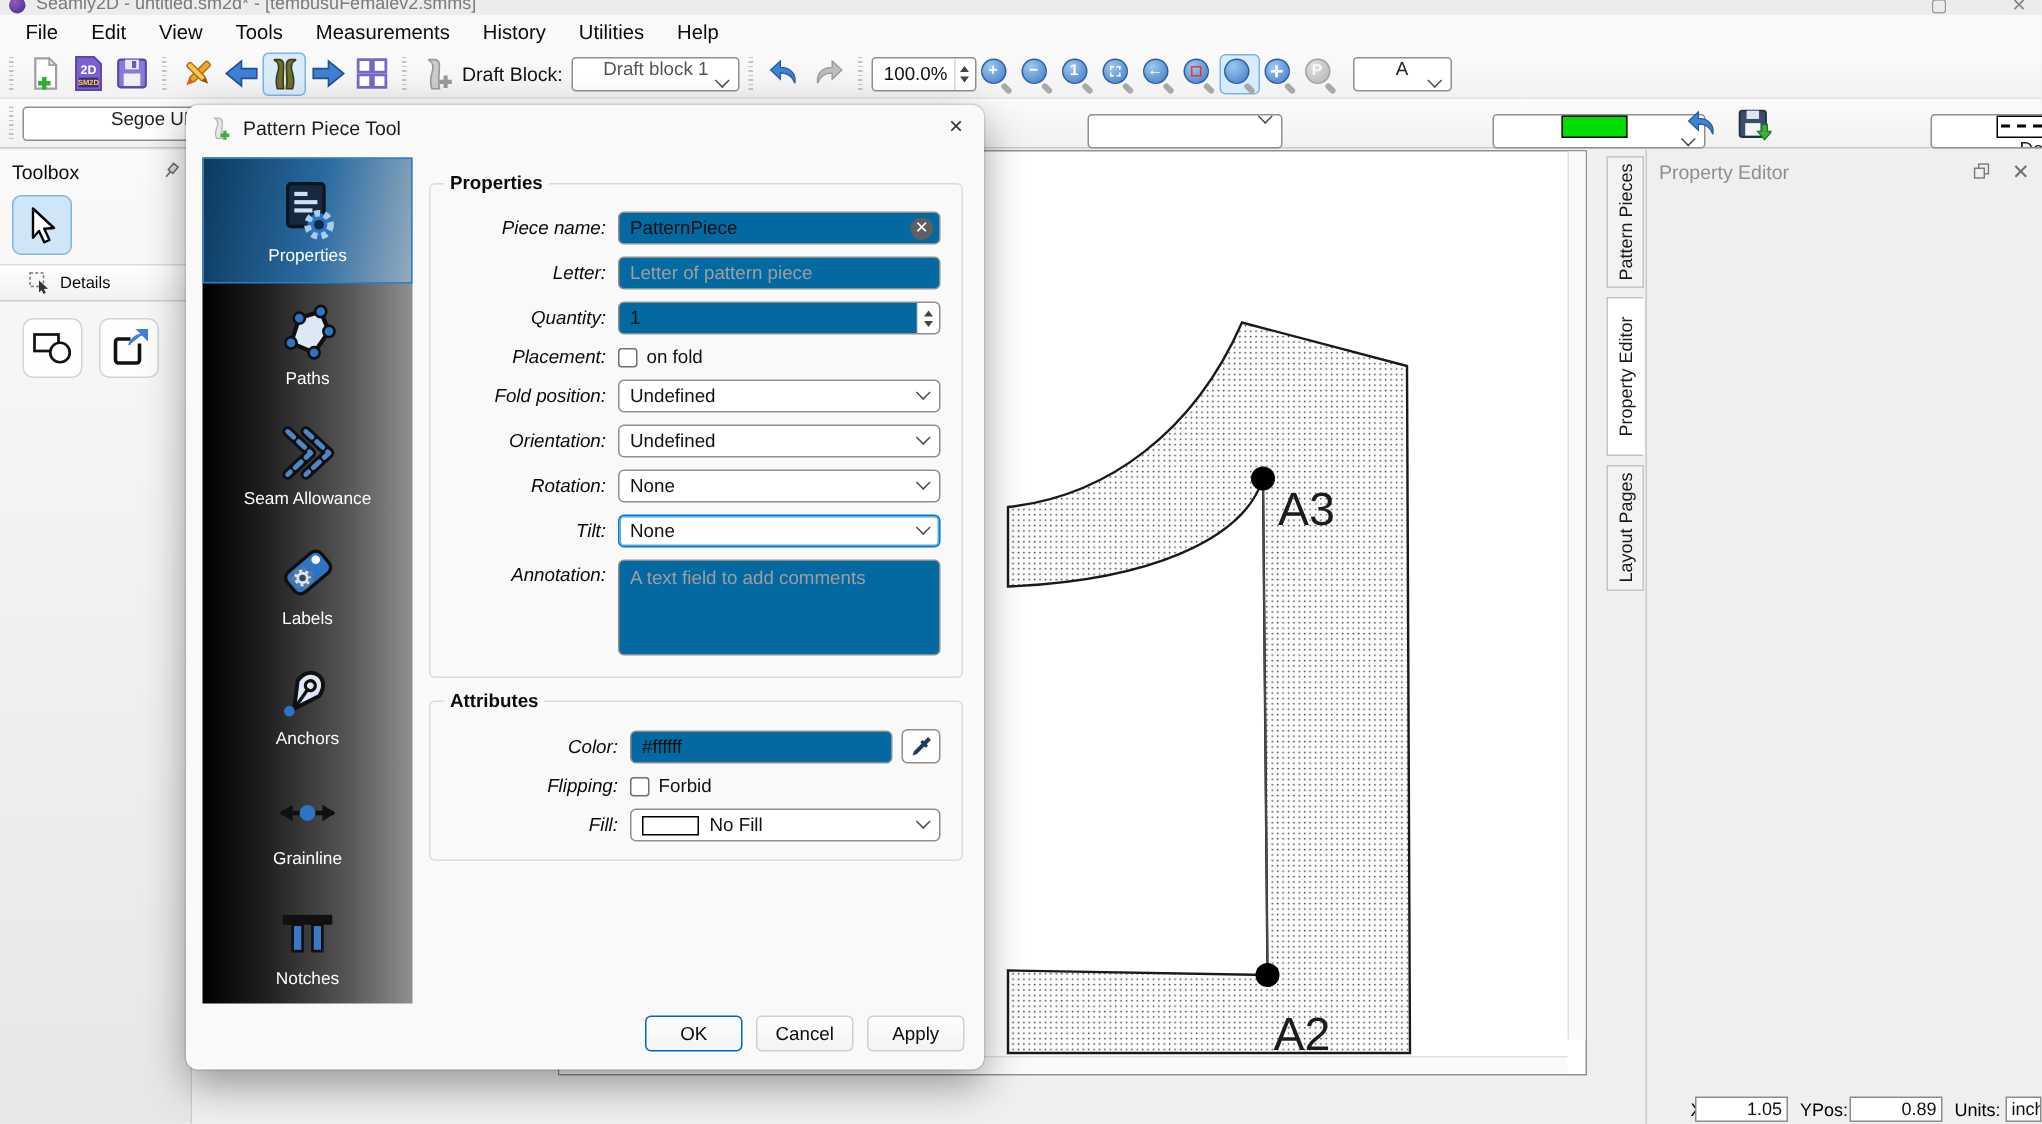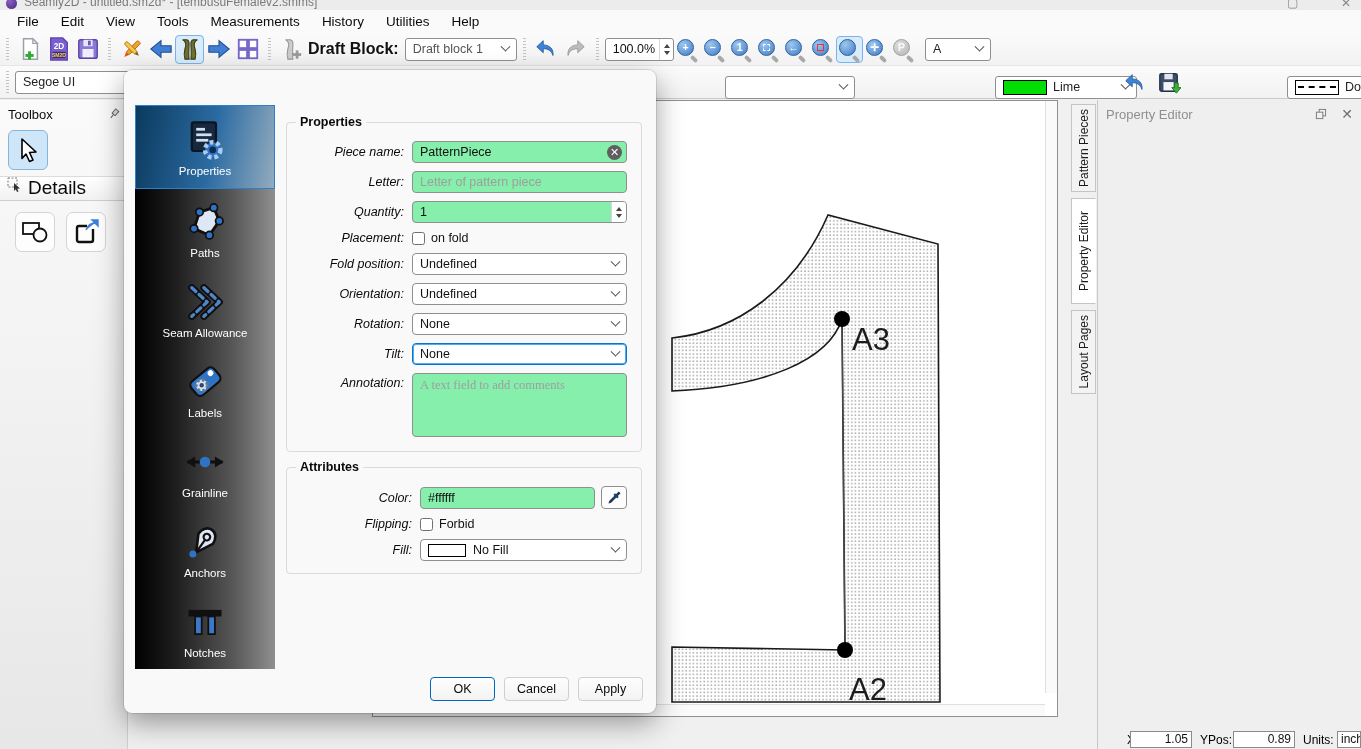--- a/index.html
+++ b/index.html
@@ -23,23 +23,23 @@
   .toolbar { left:0; width:1361px; background:linear-gradient(#fbfbfb,#f2f2f2);
     display:flex; align-items:center; }
   #toolbar1 { top:33px; height:33px; border-bottom:1px solid #e6e6e6; }
   #toolbar2 { top:66px; height:33px; border-bottom:1px solid #c9c9c9; }
   .grip { width:3px; height:22px; margin:0 6px;
     background:repeating-linear-gradient(to bottom,#c3c3c3 0 1px, transparent 1px 3px); }
   .ibtn { width:29px; height:29px; display:flex; align-items:center; justify-content:center;
     border-radius:4px; flex:none; }
   .ibtn svg { width:24px; height:24px; }
   .ibtn.sel { background:#d9ecfc; border:1px solid #7ab4ea; }
-  .tb-label { font-size:16px; font-weight:bold; color:#111; margin:0 6px 0 2px; }
+  .tb-label { font-size:13px; font-weight:normal; color:#111; margin:0 6px 0 2px; }
   .combo { display:flex; align-items:center; background:#fff; border:1px solid #8f8f8f;
-    border-radius:3px; height:23px; padding:0 7px; font-size:12.5px; color:#222; position:relative; }
+    border-radius:3px; height:23px; padding:0 7px; font-size:12.5px; color:#222; position:relative;flex-direction:column; }
   .combo .chev { margin-left:auto; width:7px; height:7px; border-right:1.5px solid #505050;
     border-bottom:1.5px solid #505050; transform:rotate(45deg) translate(-2px,-2px); flex:none; }
   .combo .val { white-space:nowrap; overflow:hidden; }
   .spinbox { display:flex; background:#fff; border:1px solid #8f8f8f; border-radius:3px;
     height:23px; align-items:center; font-size:12.5px; }
   .spinbox .num { padding:0 4px 0 7px; }
   .spincol { width:14px; height:100%; border-left:1px solid #d8d8d8; display:flex;
     flex-direction:column; align-items:center; justify-content:center; gap:3px; }
   .tri-up { width:0; height:0; border-left:3.5px solid transparent; border-right:3.5px solid transparent;
     border-bottom:4.5px solid #444; }
@@ -59,22 +59,22 @@
 
   
   #toolbox { left:0; top:100px; width:128px; height:649px;
     background:linear-gradient(#fafafa,#e7e7e7); border-right:1px solid #cfcfcf; }
   #toolbox-header { left:0; top:3px; width:128px; height:22px; display:flex; align-items:center;
     padding:0 8px; font-size:13px; color:#0a0a0a; }
   #toolbox-pin { margin-left:auto; }
   #pointer-btn { left:8px; top:30px; width:40px; height:40px; background:#cfe6f8;
     border:1px solid #84b5e0; border-radius:6px; display:flex; align-items:center; justify-content:center; }
   #details-row { left:0; top:76px; width:128px; height:25px; background:linear-gradient(#fff,#f1f1f1);
-    border-top:1px solid #dcdcdc; border-bottom:1px solid #cfcfcf; display:flex; 
-    padding:0 7px; gap:6px; font-size:19px; color:#0a0a0a; }
+    border-top:1px solid #dcdcdc; border-bottom:1px solid #cfcfcf; display:flex; align-items:center;
+    padding:0 19px; gap:6px; font-size:11px; color:#0a0a0a; }
   .tool-sq { width:40px; height:40px; background:#fdfdfd; border:1px solid #d4d4d4; border-radius:7px;
     display:flex; align-items:center; justify-content:center; }
 
   
   #canvas { left:372px; top:100px; width:686px; height:617px; background:#fff; border:1px solid #909090; }
   #vtrack { right:0; top:0; width:12px; height:592px; background:#fafafa; border-left:1px solid #e0e0e0; }
   #htrack { left:0; bottom:0; height:12px; width:672px; background:#fafafa; border-top:1px solid #e0e0e0; }
 
   
   .vtab { left:1071px; width:25px; background:#f3f3f3; border:1px solid #c4c4c4;
@@ -109,23 +109,23 @@
   .side-label { font-size:11.5px; color:#fff; }
   #dlg-content { left:162px; top:44px; width:356px; }
   .groupbox { position:relative; border:1px solid #dadada; border-radius:4px; padding:18px 14px 6px 14px; }
   .gb-label { position:absolute; top:-8px; left:9px; background:#f9f9f9; padding:0 4px;
     font-size:12.5px; font-weight:bold; color:#0a0a0a; }
   .row { display:flex; align-items:center; margin-bottom:8px; }
   .row.top { align-items:flex-start; }
   .flabel { width:103px; text-align:right; margin-right:8px; font-size:12.5px; color:#0a0a0a; flex:none;font-style:italic; }
   .fwrap { flex:1; min-width:0; position:relative; display:flex; align-items:center; }
   input[type=text], textarea { width:100%; height:22px; border:1px solid #8f8f8f; border-radius:4px;
-    padding:0 7px; font-size:12.5px; font-family:inherit; color:#111; background:#86efac; outline:none; }
+    padding:0 7px; font-size:12.5px; font-family:inherit; color:#111; background:#0369a1; outline:none; }
   input::placeholder, textarea::placeholder { color:#9e9e9e; }
-  textarea { height:64px; padding-top:4px; resize:none;font-family:Liberation Serif, serif; }
+  textarea { height:64px; padding-top:4px; resize:none; }
   .clear-ic { position:absolute; right:5px; width:15px; height:15px; border-radius:50%;
     background:#5f5f5f; color:#fff; font-size:11px; line-height:15px; text-align:center; }
   .spin-ic { position:absolute; right:1px; top:1px; bottom:1px; width:15px; border-left:1px solid #d8d8d8;
     display:flex; flex-direction:column; align-items:center; justify-content:center; gap:3px; background:#fff; border-radius:0 3px 3px 0; }
   .fcombo { width:100%; height:22px; border:1px solid #8f8f8f; border-radius:4px; background:#fff;
     display:flex; align-items:center; padding:0 7px; font-size:12.5px; }
   .fcombo.focused { border-color:#0078d4; box-shadow:0 0 0 1px #5ea8e0 inset; }
   .fcombo .chev { margin-left:auto; width:7px; height:7px; border-right:1.5px solid #505050;
     border-bottom:1.5px solid #505050; transform:rotate(45deg) translate(-2px,-2px); }
   .cb { width:13px; height:13px; border:1px solid #707070; border-radius:2.5px; background:#fff; flex:none; }
@@ -448,20 +448,31 @@
 </div>
 
 <span class="abs st-label" style="left:1097px;padding-left:30px;">XPos:</span>
 <span class="abs st-box" style="left:1130px; width:62px;">1.05</span>
 <span class="abs st-label" style="left:1200px;">YPos:</span>
 <span class="abs st-box" style="left:1233px; width:62px;">0.89</span>
 <span class="abs st-label" style="left:1303px;">Units:</span>
 <span class="abs st-box" style="left:1337px; width:24px; text-align:left;">inch</span>
 
 <div class="abs" id="dialog">
+  <div class="abs" id="dlg-title">
+    <svg width="17" height="17" viewBox="0 0 20 20">
+        <path d="M6 2 C9 4 9 7 7.5 10 C6.5 13 6.5 16 7.5 18 L12 18 C11 13 12 8 12 5 C12 3.4 11 2.3 9.5 2 Z" fill="#e8e8e8" stroke="#b5b5b5"></path>
+        <g stroke="#3fae3f" stroke-width="2.6">
+          <line x1="10.5" y1="15.5" x2="17.5" y2="15.5"></line>
+          <line x1="14" y1="12" x2="14" y2="19"></line>
+        </g>
+      </svg>
+    <span>Pattern Piece Tool</span>
+    <span id="dlg-close">×</span>
+  </div>
 
   <div class="abs" id="dlg-sidebar">
     <div class="side-item selected">
       <svg viewBox="0 0 40 40">
           <rect x="8" y="4" width="22" height="26" rx="2" fill="#17293f" stroke="#0b1520" stroke-width="2"></rect>
           <rect x="12" y="9" width="8" height="2.5" fill="#cfe0f4"></rect>
           <rect x="12" y="14" width="14" height="2.5" fill="#cfe0f4"></rect>
           <rect x="12" y="19" width="11" height="2.5" fill="#cfe0f4"></rect>
           <circle cx="27" cy="29" r="7" fill="#2f74c4" stroke="#a9cdf0" stroke-width="4" stroke-dasharray="3.4 2.6"></circle>
           <circle cx="27" cy="29" r="3" fill="#0e2b49"></circle>
@@ -498,40 +509,40 @@
             <rect x="7" y="12" width="27" height="16" rx="4.5" fill="#2f74c4" stroke="#101010" stroke-width="2"></rect>
             <circle cx="29" cy="17" r="2.6" fill="#fff"></circle>
           </g>
           <circle cx="17" cy="23" r="5.2" fill="#d7e3f2" stroke="#5f7994" stroke-width="3" stroke-dasharray="2.6 2.2"></circle>
           <circle cx="17" cy="23" r="2" fill="#2f4a68"></circle>
         </svg>
       <span class="side-label">Labels</span>
     </div>
     <div class="side-item">
       <svg viewBox="0 0 40 40">
-          <line x1="4" y1="20" x2="36" y2="20" stroke="#101010" stroke-width="2.6"></line>
-          <path d="M3 20 l8 -5 v10 z" fill="#101010"></path>
-          <path d="M37 20 l-8 -5 v10 z" fill="#101010"></path>
-          <circle cx="20" cy="20" r="4.8" fill="#2f74c4"></circle>
-        </svg>
-      <span class="side-label">Grainline</span>
-    </div>
-    <div class="side-item">
-      <svg viewBox="0 0 40 40">
           <g transform="rotate(215 20 18)">
             <path d="M20 4 L28 19 C28 25 24.5 29 20 29 C15.5 29 12 25 12 19 Z" fill="#dde7f5" stroke="#101010" stroke-width="2.4" stroke-linejoin="round"></path>
             <circle cx="20" cy="21" r="3" fill="none" stroke="#101010" stroke-width="2"></circle>
             <line x1="20" y1="4" x2="20" y2="18" stroke="#101010" stroke-width="2"></line>
           </g>
           <circle cx="9" cy="31" r="3.2" fill="#2f74c4"></circle>
         </svg>
       <span class="side-label">Anchors</span>
     </div>
     <div class="side-item">
       <svg viewBox="0 0 40 40">
+          <line x1="4" y1="20" x2="36" y2="20" stroke="#101010" stroke-width="2.6"></line>
+          <path d="M3 20 l8 -5 v10 z" fill="#101010"></path>
+          <path d="M37 20 l-8 -5 v10 z" fill="#101010"></path>
+          <circle cx="20" cy="20" r="4.8" fill="#2f74c4"></circle>
+        </svg>
+      <span class="side-label">Grainline</span>
+    </div>
+    <div class="side-item">
+      <svg viewBox="0 0 40 40">
           <rect x="5" y="9" width="30" height="6" fill="#101010"></rect>
           <rect x="11" y="15" width="6" height="16" fill="#3c78c8" stroke="#101010" stroke-width="1.6"></rect>
           <rect x="23" y="15" width="6" height="16" fill="#3c78c8" stroke="#101010" stroke-width="1.6"></rect>
         </svg>
       <span class="side-label">Notches</span>
     </div>
   </div>
 
   <div class="abs" id="dlg-content">
     <div class="groupbox" style="margin-top:8px;">

